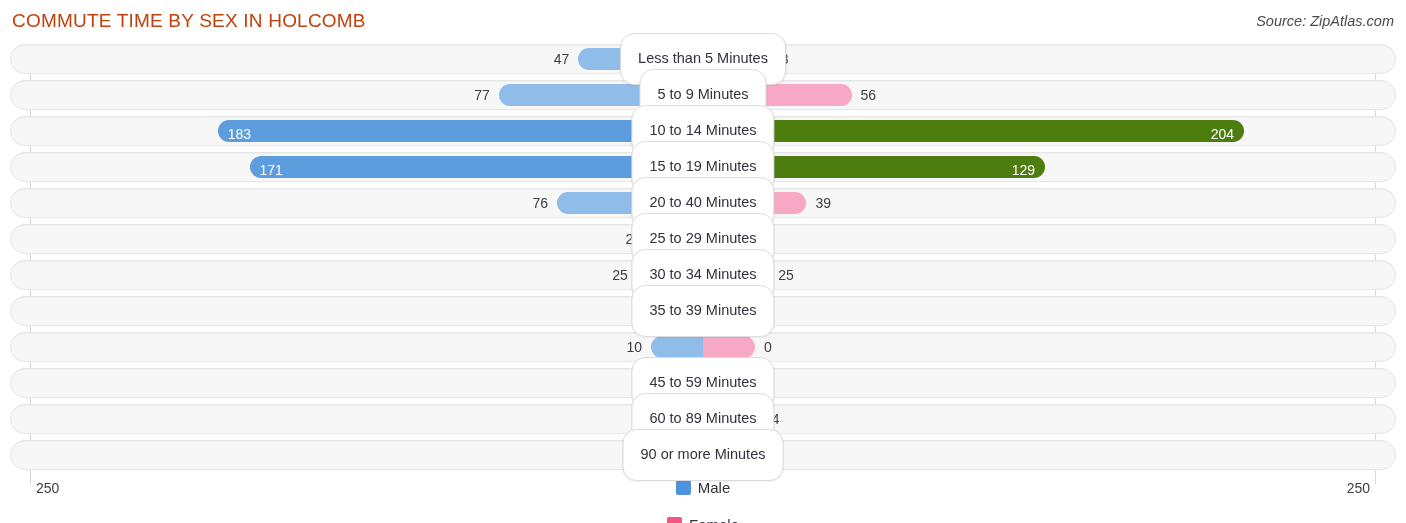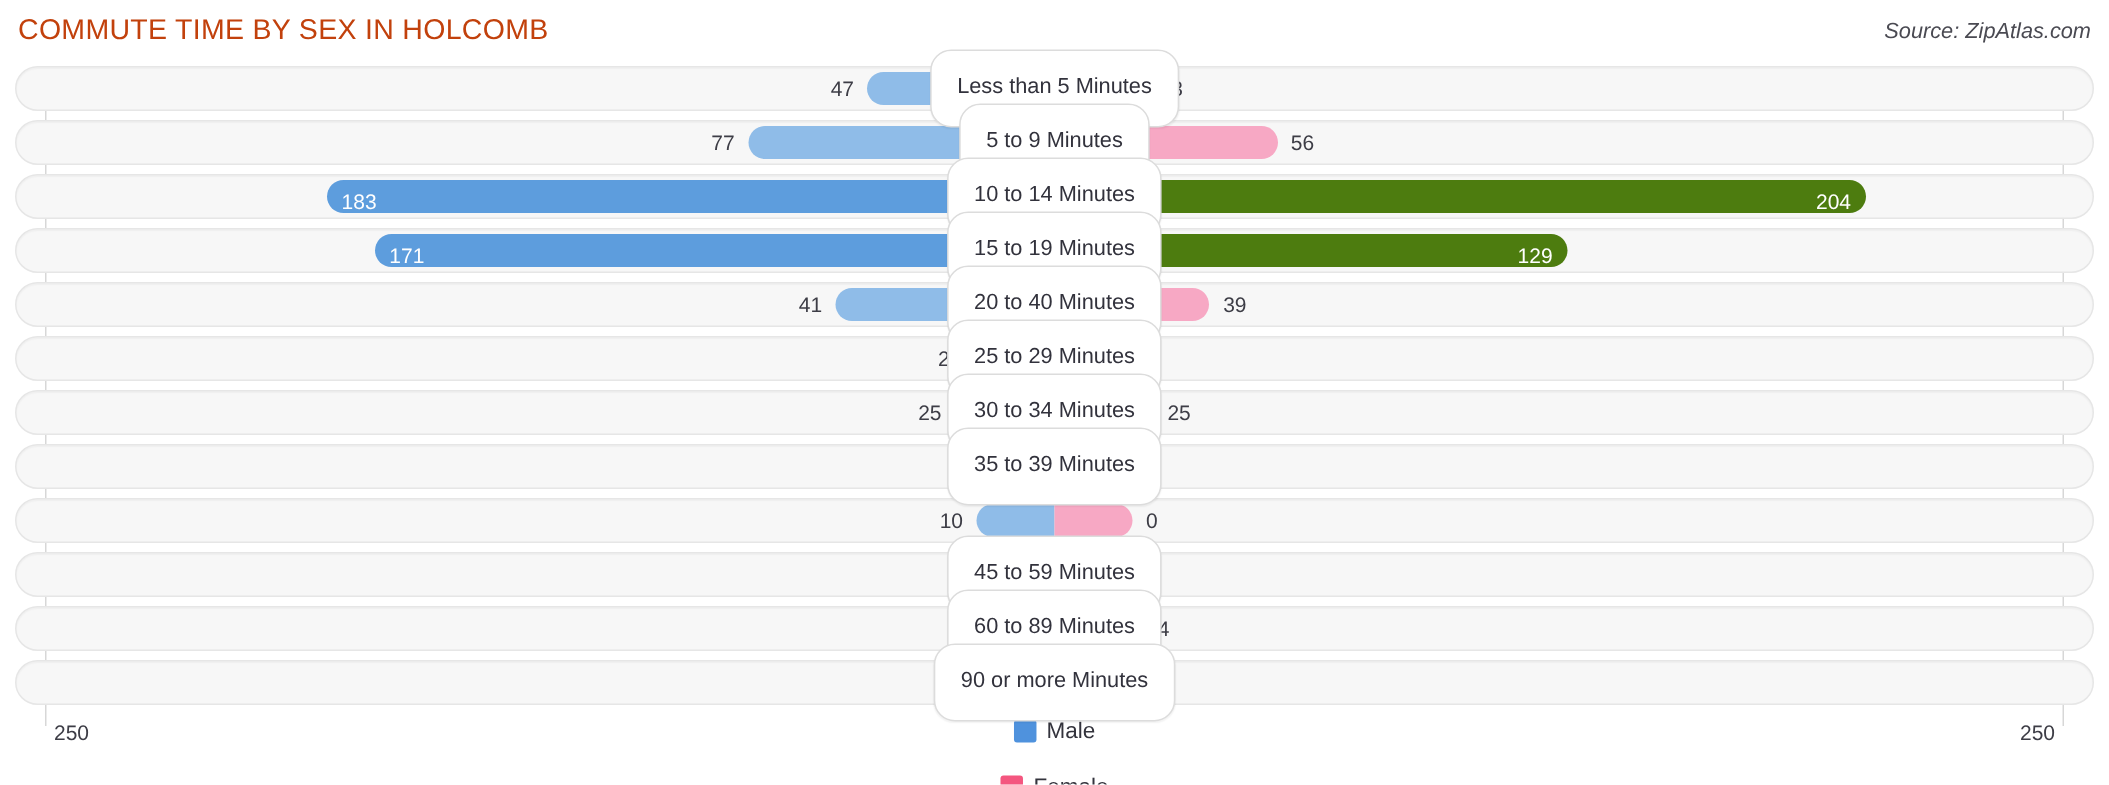--- a/index.html
+++ b/index.html
@@ -253,21 +253,21 @@
           </div>
           <div class="half female">
             <div class="bar female hl" style="width: 342.108px;">
               <span class="val inside">129</span>
             </div>
           </div>
           <div class="center-label">15 to 19 Minutes</div>
         </div>
         <div class="row">
           <div class="half male">
-            <span class="val outside-left">41</span>
+            <span class="val outside-left">76</span>
             <div class="bar male" style="width: 145.86px;"></div>
           </div>
           <div class="half female">
             <div class="bar female" style="width: 103.428px;"></div>
             <span class="val outside-right">39</span>
           </div>
           <div class="center-label">20 to 40 Minutes</div>
         </div>
         <div class="row">
           <div class="half male">

